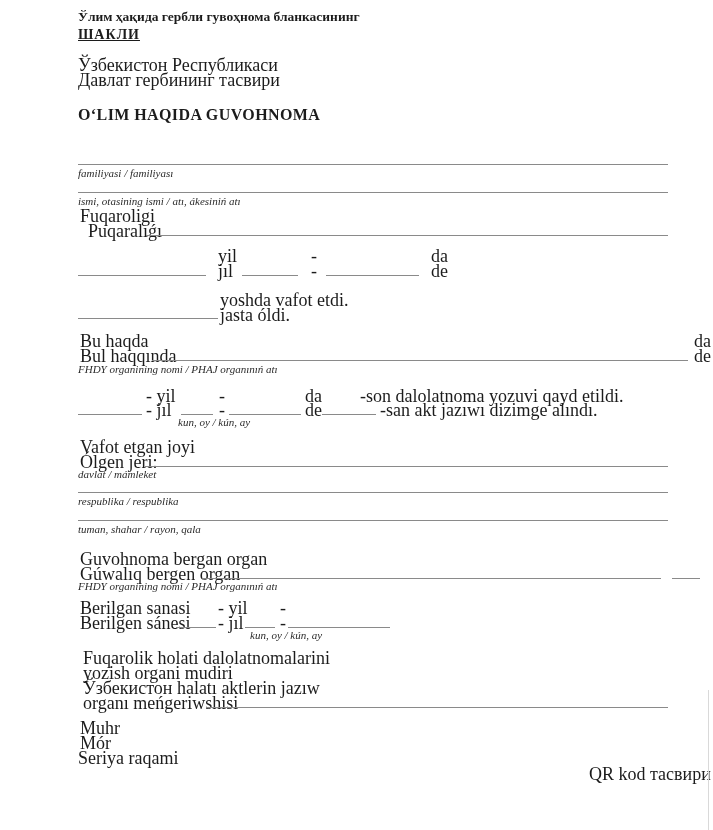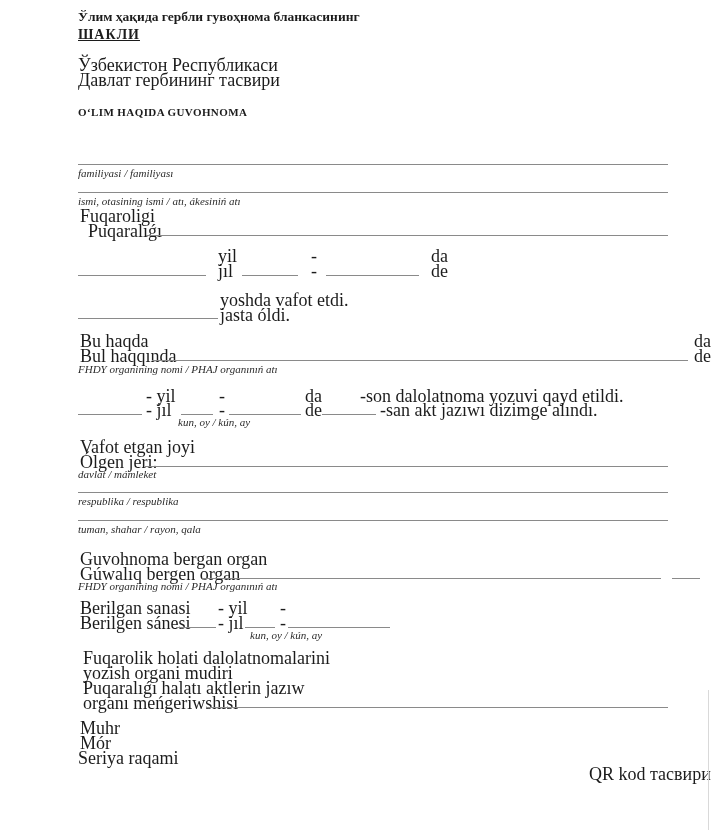--- a/index.html
+++ b/index.html
@@ -27,21 +27,21 @@
     white-space: nowrap;
     color: #2a2a2a;
   }
   .ln {
     position: absolute;
     height: 1px;
     background: #8a8a8a;
   }
   .title1 { font-size: 13.5px; }
   .title2 { font-size: 14px; letter-spacing: 1px; text-decoration: underline; }
-  .hd { font-size: 11px; letter-spacing: 0.4px; }
+  .hd { font-size: 16px; letter-spacing: 0.4px; }
   .edge {
     position: absolute;
     width: 1px;
     background: #d9d9d9;
   }
 </style>
 </head>
 <body>
 
 <div class="page">
@@ -120,21 +120,21 @@
   <div class="t" style="left:80px; top:613px">Berilgen sánesi</div>
   <div class="ln" style="left:176px; width:40px; top:627px"></div>
   <div class="t" style="left:218px; top:613px">- jıl</div>
   <div class="ln" style="left:245px; width:30px; top:627px"></div>
   <div class="t" style="left:280px; top:613px">-</div>
   <div class="ln" style="left:288px; width:102px; top:627px"></div>
   <div class="cap" style="left:250px; top:629px">kun, oy / kún, ay</div>
 
   <div class="t" style="left:83px; top:648px">Fuqarolik holati dalolatnomalarini</div>
   <div class="t" style="left:83px; top:663px">yozish organi mudiri</div>
-  <div class="t" style="left:83px; top:678px">Puqaralıǵı halatı aktlerin jazıw</div>
+  <div class="t" style="left:83px; top:678px">Ўзбекистон halatı aktlerin jazıw</div>
   <div class="t" style="left:83px; top:693px">organı meńgeriwshisi</div>
   <div class="ln" style="left:206px; width:462px; top:707px"></div>
 
   <div class="t" style="left:80px; top:718px">Muhr</div>
   <div class="t" style="left:80px; top:733px">Mór</div>
 
   <div class="t ctr" style="top:748px">Seriya raqami</div>
 
   <div class="t" style="left:589px; top:764px">QR kod тасвири</div>
 

